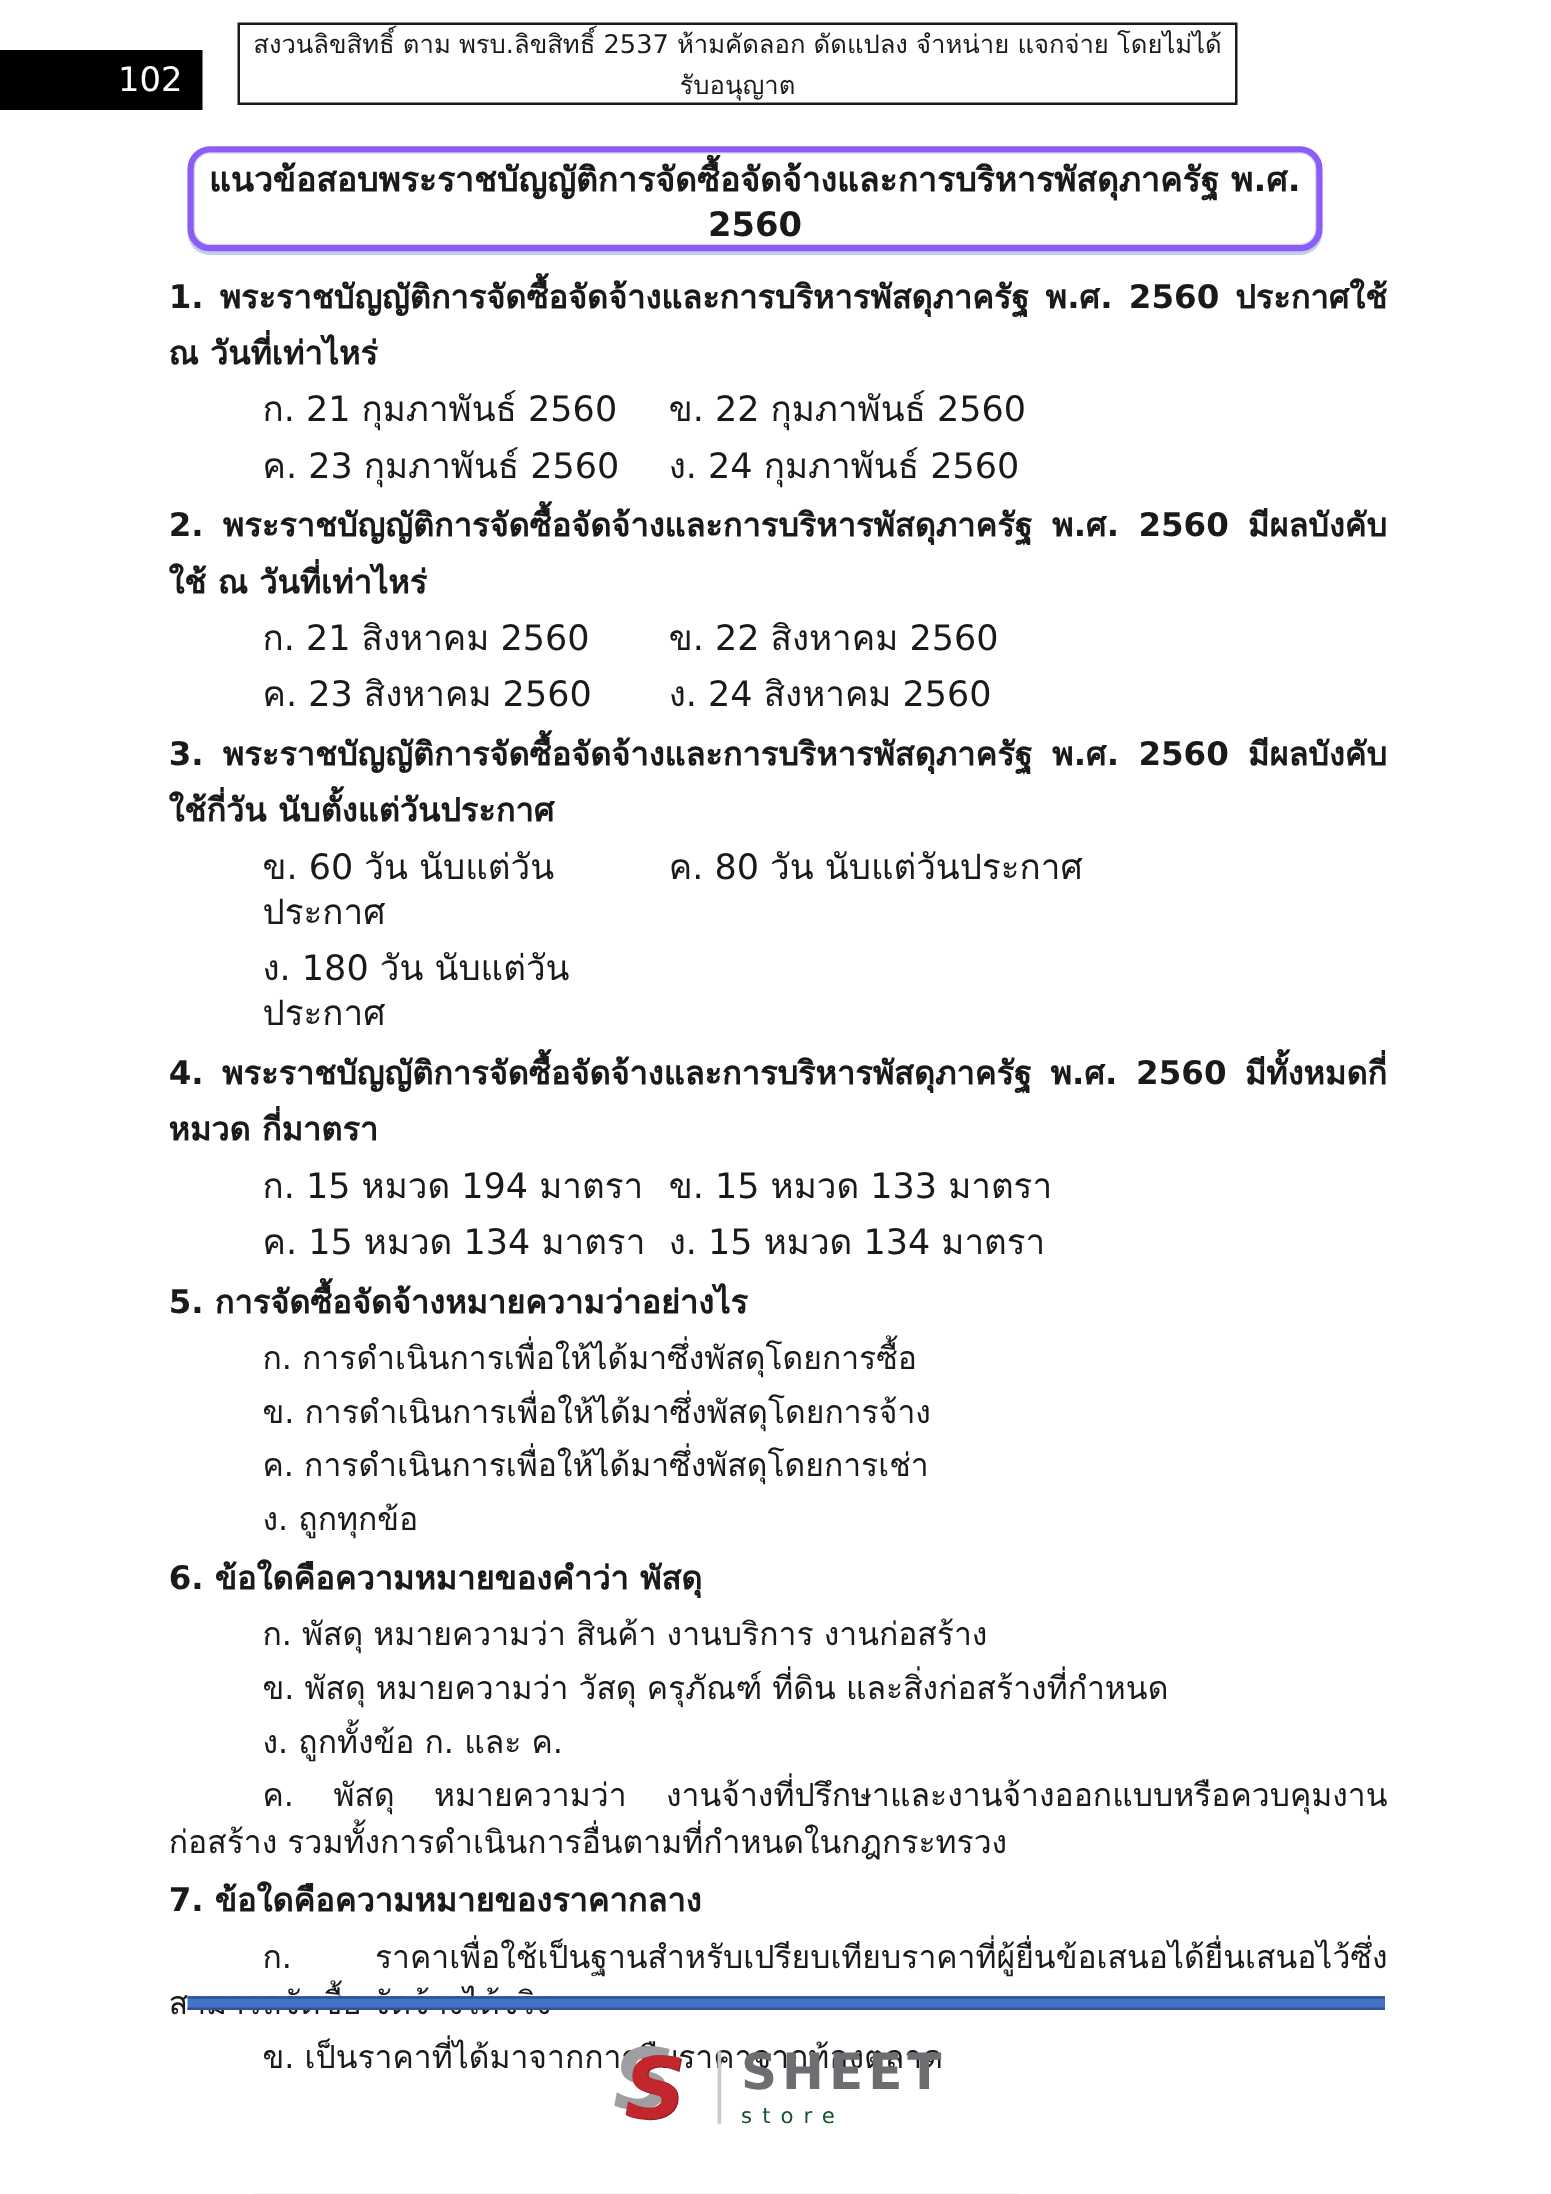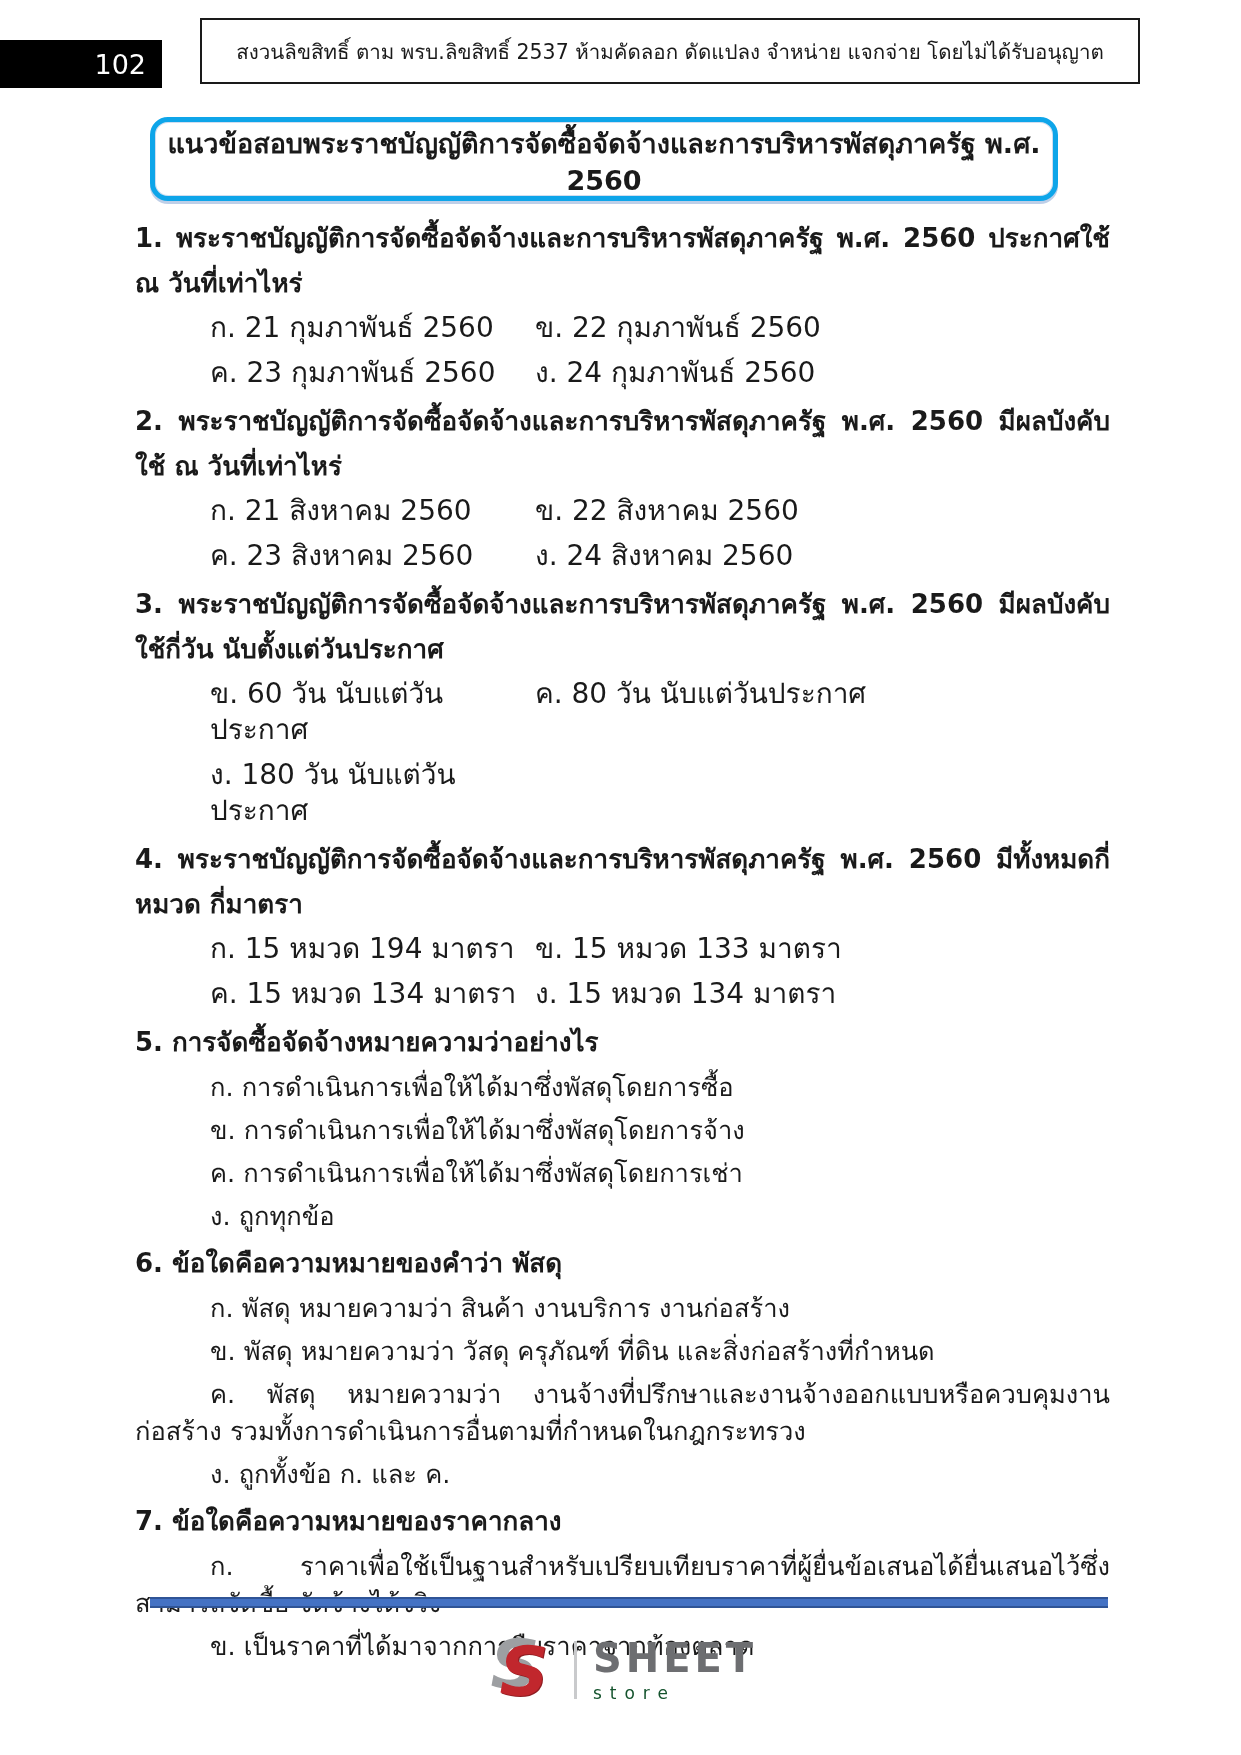--- a/index.html
+++ b/index.html
@@ -16,35 +16,35 @@
   .pagenum-box {
     position:absolute; left:0; top:40px;
     width:162px; height:48px;
     background:#000;
     color:#fff;
     display:flex; align-items:center; justify-content:flex-end;
     padding-right:16px; box-sizing:border-box;
     font-size:27px;
   }
   .copyright-box {
-    position:absolute; left:200px; top:18px;
-    width:940px; height:66px;
+    position:absolute; left:190px; top:18px;
+    width:800px; height:66px;
     border:2px solid #1a1a1a;
     box-sizing:border-box;
     display:flex; align-items:center; justify-content:center;
     font-size:20.5px;
     text-align:center;
     background:#fff;
   }
   
   .title-box {
     position:absolute; left:150px; top:117px;
     width:908px; height:84px;
     box-sizing:border-box;
-    border:5px solid #0ea5e9;
+    border:5px solid #8b5cf6;
     border-radius:18px;
     box-shadow:0 3px 0 rgba(70,118,190,0.35), inset 0 0 0 1px rgba(70,118,190,0.25);
     display:flex; align-items:center; justify-content:center;
     font-size:27px; font-weight:700;
     text-align:center;
     background:#fff;
   }
   
   .content {
     position:absolute; left:135px; top:216px;
@@ -186,22 +186,22 @@
       <div class="opt-block">ก. การดำเนินการเพื่อให้ได้มาซึ่งพัสดุโดยการซื้อ</div>
       <div class="opt-block">ข. การดำเนินการเพื่อให้ได้มาซึ่งพัสดุโดยการจ้าง</div>
       <div class="opt-block">ค. การดำเนินการเพื่อให้ได้มาซึ่งพัสดุโดยการเช่า</div>
       <div class="opt-block">ง. ถูกทุกข้อ</div>
     </div>
 
     <div class="question">
       <div class="q-stem">6.  ข้อใดคือความหมายของคำว่า พัสดุ</div>
       <div class="opt-block">ก. พัสดุ หมายความว่า สินค้า งานบริการ งานก่อสร้าง</div>
       <div class="opt-block">ข. พัสดุ หมายความว่า วัสดุ ครุภัณฑ์ ที่ดิน และสิ่งก่อสร้างที่กำหนด</div>
+      <div class="opt-block">ง. ถูกทั้งข้อ ก. และ ค.</div>
       <div class="opt-block">ค. พัสดุ หมายความว่า งานจ้างที่ปรึกษาและงานจ้างออกแบบหรือควบคุมงานก่อสร้าง รวมทั้งการดำเนินการอื่นตามที่กำหนดในกฎกระทรวง</div>
-      <div class="opt-block">ง. ถูกทั้งข้อ ก. และ ค.</div>
     </div>
 
     <div class="question">
       <div class="q-stem">7.  ข้อใดคือความหมายของราคากลาง</div>
       <div class="opt-block">ก. ราคาเพื่อใช้เป็นฐานสำหรับเปรียบเทียบราคาที่ผู้ยื่นข้อเสนอได้ยื่นเสนอไว้ซึ่งสามารถจัดซื้อ จัดจ้างได้จริง</div>
       <div class="opt-block">ข. เป็นราคาที่ได้มาจากการสืบราคาจากท้องตลาด</div>
     </div>
 
   </div>
 

